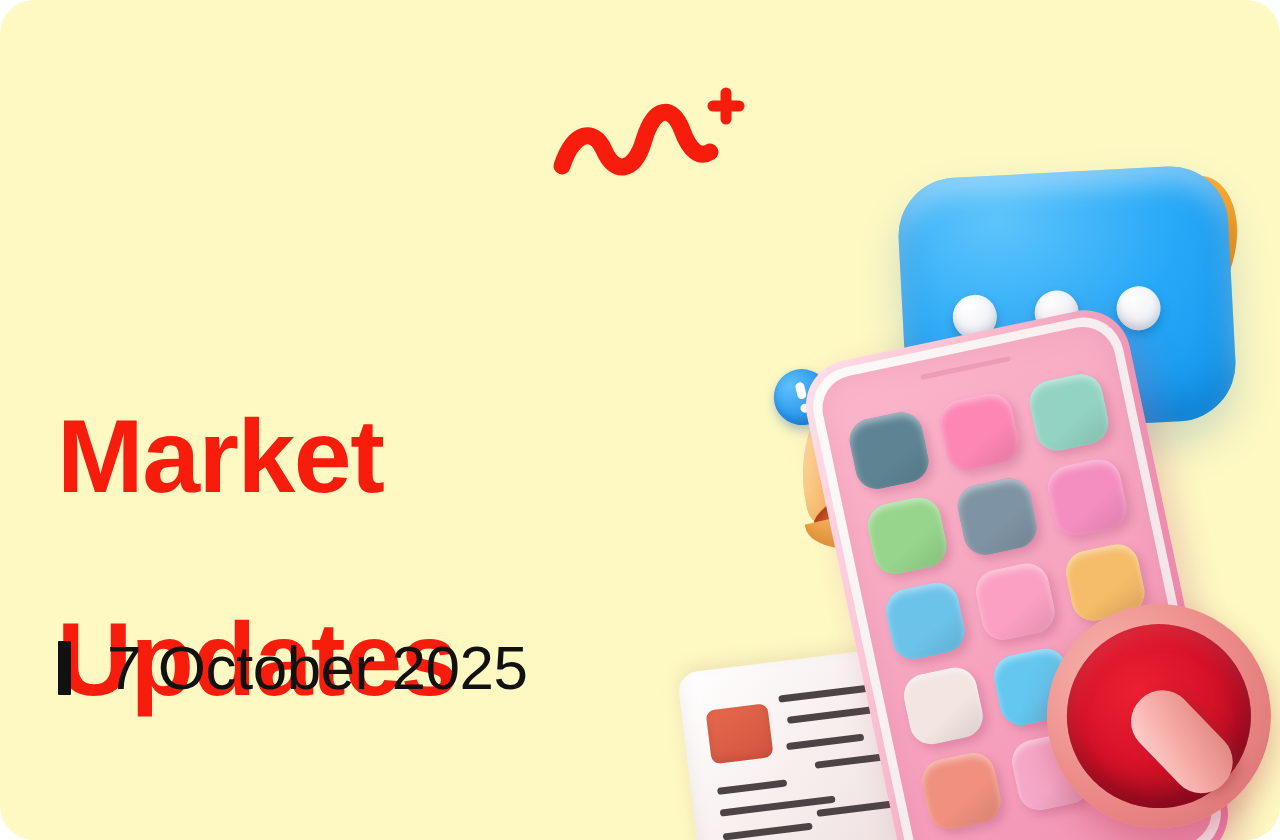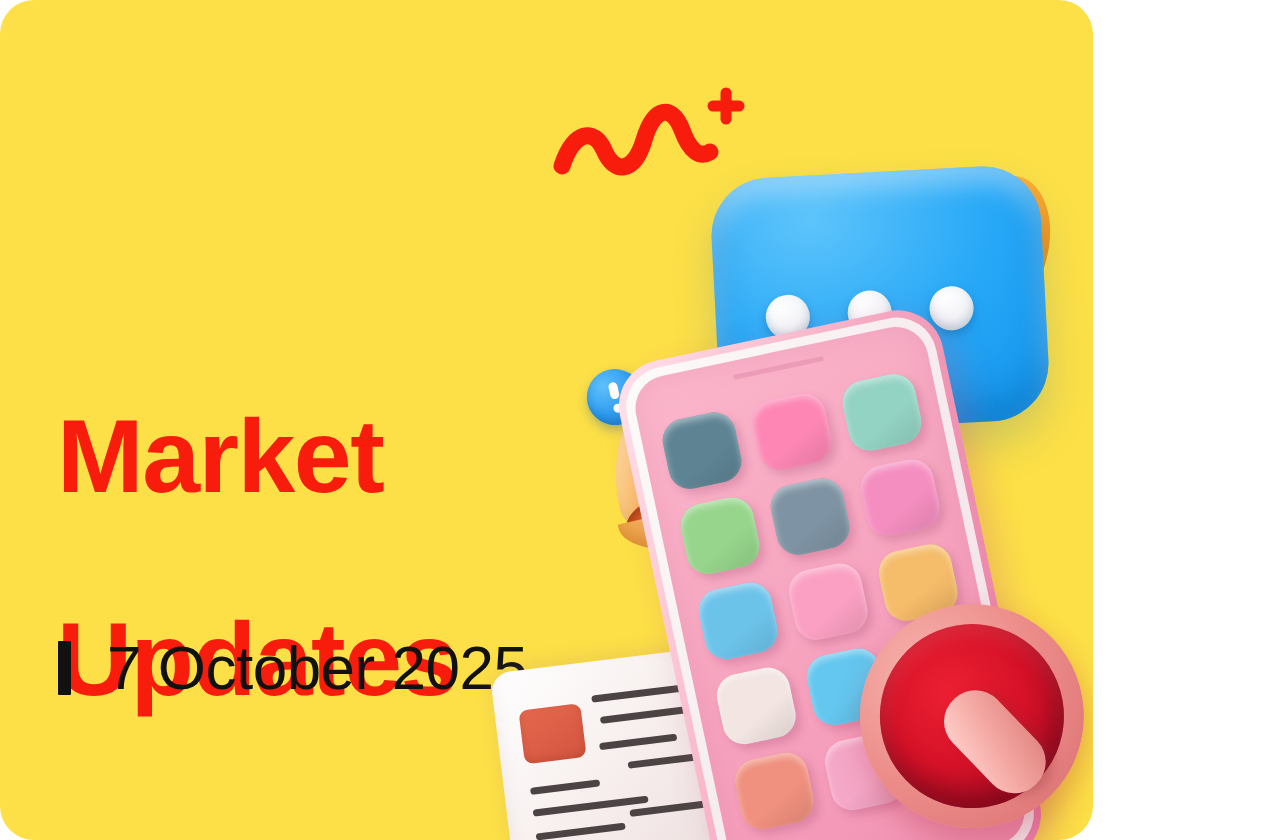--- a/index.html
+++ b/index.html
@@ -8,26 +8,25 @@
     background: #ffffff;
   }
   body {
     width: 1280px;
     height: 840px;
     overflow: hidden;
     font-family: "Liberation Sans", sans-serif;
   }
   #banner {
     position: relative;
-    width: 1045px;
+    width: 1280px;
     height: 840px;
-    background: #fde047;
+    background: #fef9c3;
     border-radius: 34px;
     overflow: hidden;
-    padding-left: 48px;
   }
 
   
   .logo-mark {
     position: absolute;
     left: 548px;
     top: 78px;
     width: 200px;
     height: 105px;
   }

